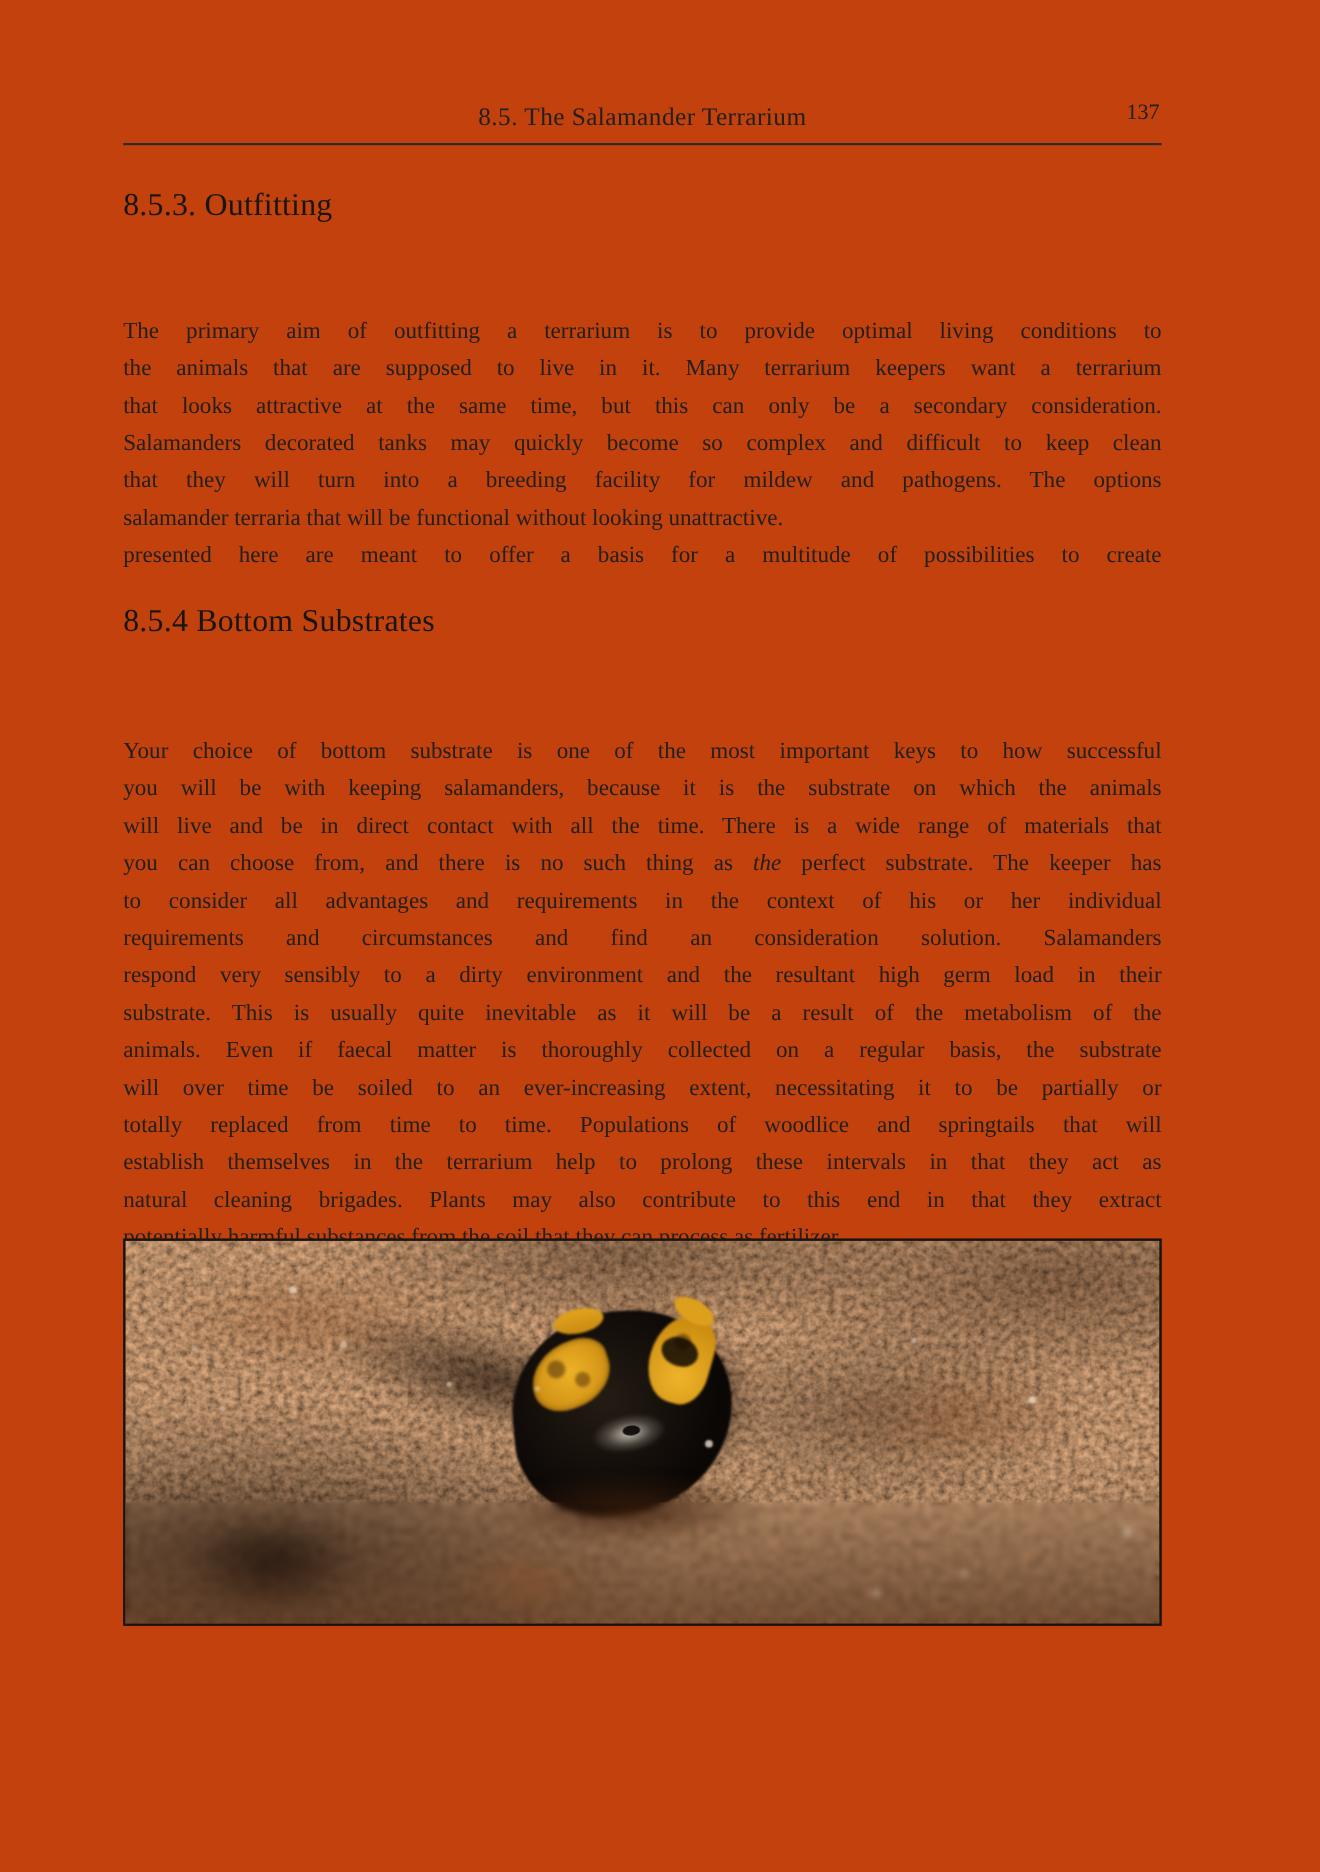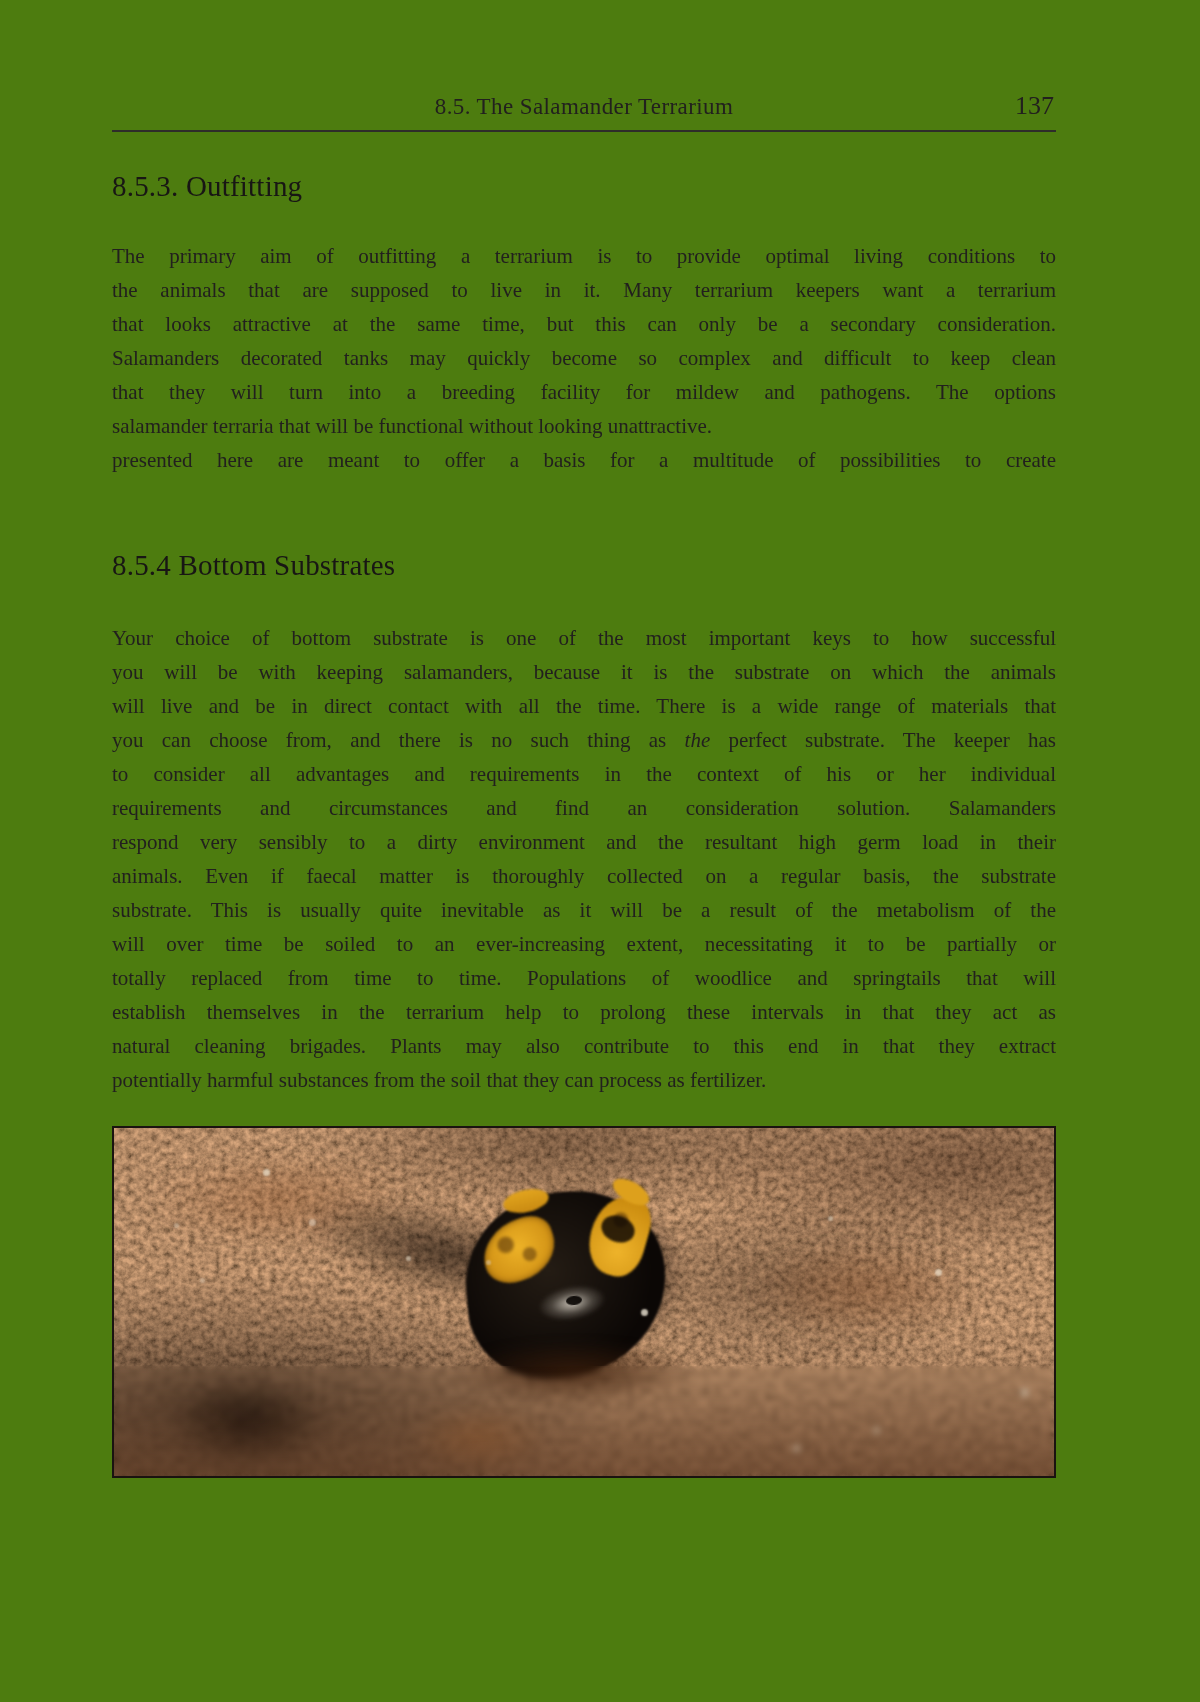--- a/index.html
+++ b/index.html
@@ -1,32 +1,32 @@
 <!DOCTYPE html>
 <html><head>
 <meta charset="utf-8">
 <style>
   html,body { margin:0; padding:0; background:#ffffff; }
   .page {
-    position:relative; width:1200px; height:1702px; background:#4d7c0f;
+    position:relative; width:1200px; height:1702px; background:#c2410c;
     font-family:"Liberation Serif", serif; color:#1f1d1b; overflow:hidden;
   }
   
   .running-head-row { position:absolute; top:94px; left:112px; width:944px; height:38px; }
   .running-head { display:block; text-align:center; font-size:23px; letter-spacing:0.4px; color:#22201e; }
-  .page-number { position:absolute; right:2px; top:-3px; font-size:26px; color:#22201e; }
+  .page-number { position:absolute; right:2px; top:-3px; font-size:20px; color:#22201e; }
   .head-rule { position:absolute; top:130px; left:112px; width:944px; height:2px; background:#2e2c2a; }
 
   
   .sec-heading { position:absolute; left:112px; margin:0; font-size:29px; font-weight:normal; letter-spacing:0.2px; color:#181614; }
   .h-outfitting { top:170px; }
   .h-substrates { top:549px;text-align:right; }
 
   
-  .para { position:absolute; left:112px; width:944px; font-size:21px; line-height:34px; color:#22201e; }
+  .para { position:absolute; left:112px; width:944px; font-size:21px; line-height:34px; color:#22201e;margin-top:44px; }
   .para-1 { top:239px; }
   .para-2 { top:621px; }
   .jline { height:34px; text-align:justify; text-align-last:justify; white-space:normal; }
   .jline.last { text-align-last:left; }
   .jline em { }
 
   
   .figure { position:absolute; left:112px; top:1126px; width:944px; }
   .photo {
     position:relative; width:944px; height:352px; box-sizing:border-box;
@@ -125,22 +125,22 @@
   <h1 class="sec-heading h-substrates">8.5.4 Bottom Substrates</h1>
 
   <div class="para para-2">
     <div class="jline">Your choice of bottom substrate is one of the most important keys to how successful</div>
     <div class="jline">you will be with keeping salamanders, because it is the substrate on which the animals</div>
     <div class="jline">will live and be in direct contact with all the time. There is a wide range of materials that</div>
     <div class="jline"><span>you can choose from, and there is no such thing as </span><em>the</em><span> perfect substrate. The keeper has</span></div>
     <div class="jline">to consider all advantages and requirements in the context of his or her individual</div>
     <div class="jline">requirements and circumstances and find an consideration solution. Salamanders</div>
     <div class="jline">respond very sensibly to a dirty environment and the resultant high germ load in their</div>
+    <div class="jline">substrate. This is usually quite inevitable as it will be a result of the metabolism of the</div>
     <div class="jline">animals. Even if faecal matter is thoroughly collected on a regular basis, the substrate</div>
-    <div class="jline">substrate. This is usually quite inevitable as it will be a result of the metabolism of the</div>
     <div class="jline">will over time be soiled to an ever-increasing extent, necessitating it to be partially or</div>
     <div class="jline">totally replaced from time to time. Populations of woodlice and springtails that will</div>
     <div class="jline">establish themselves in the terrarium help to prolong these intervals in that they act as</div>
     <div class="jline">natural cleaning brigades. Plants may also contribute to this end in that they extract</div>
     <div class="jline last">potentially harmful substances from the soil that they can process as fertilizer.</div>
   </div>
 
   <div class="figure">
     <div class="photo">
       <svg class="photo-noise" width="940" height="348" xmlns="http://www.w3.org/2000/svg">

